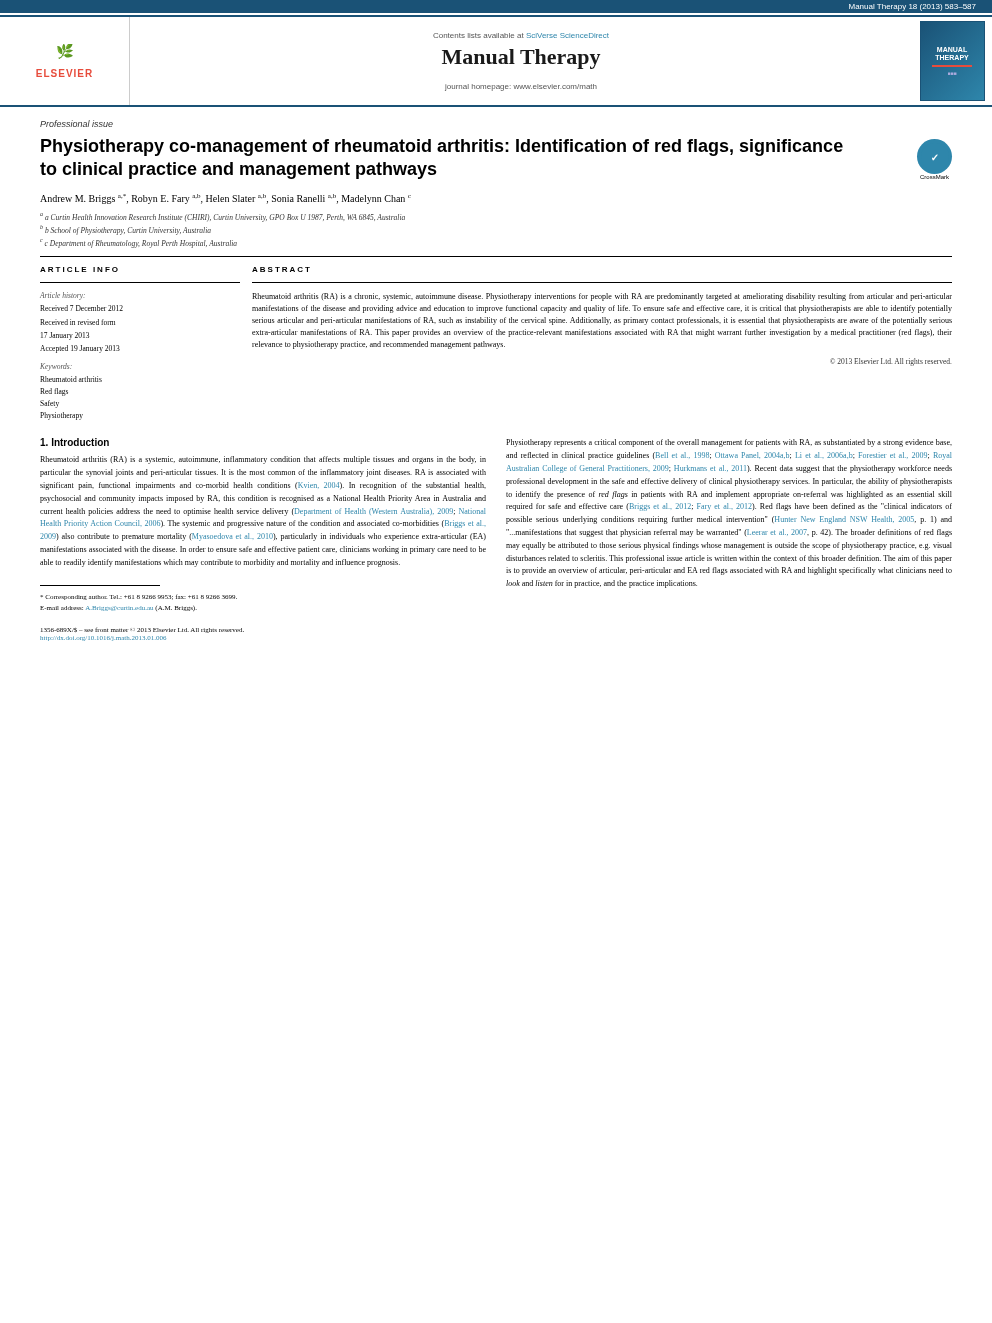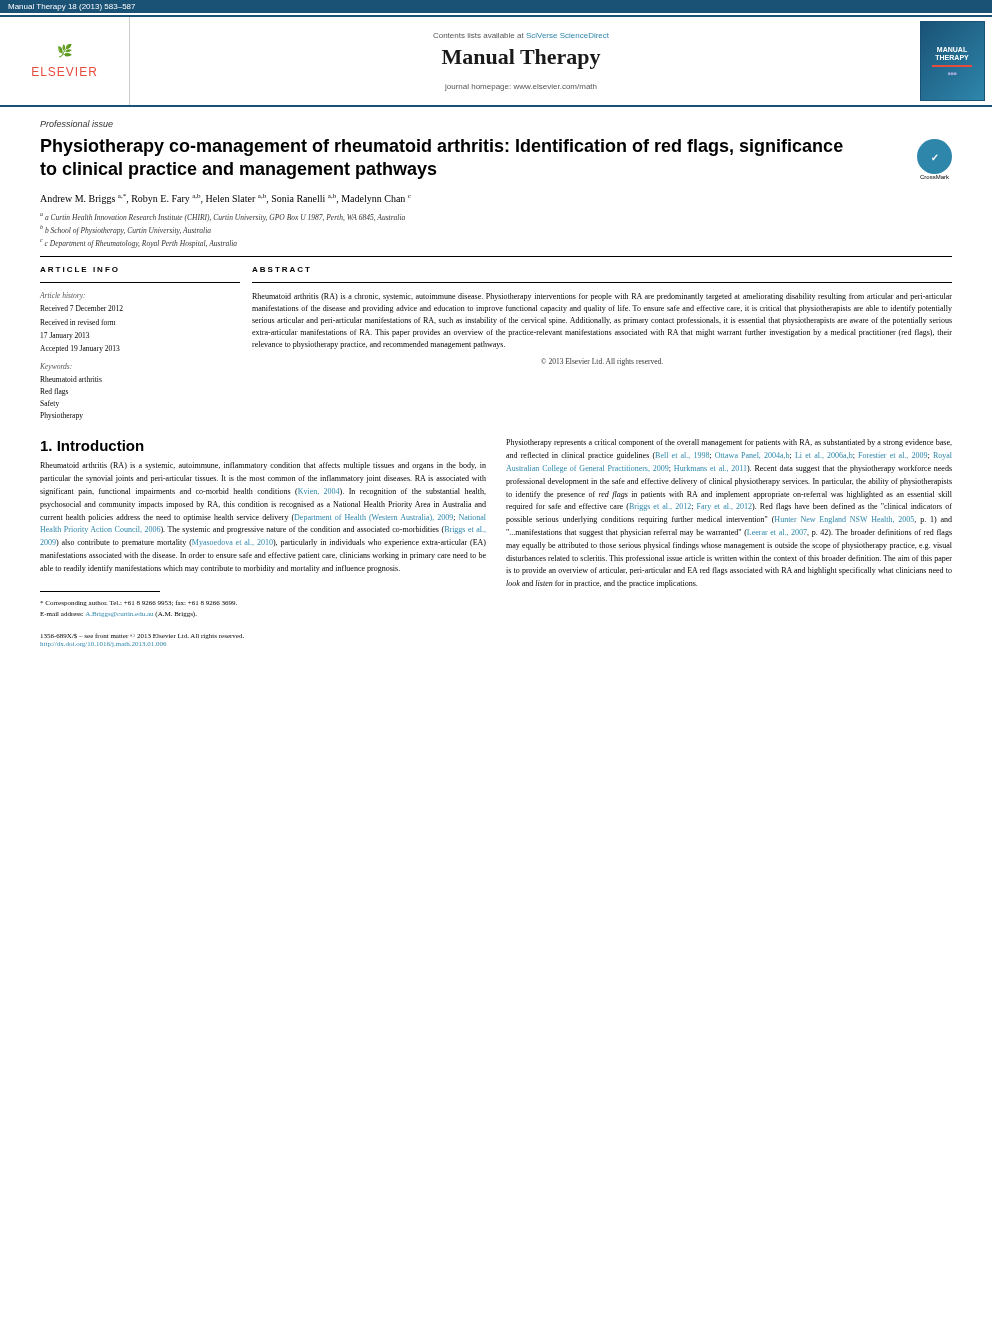--- a/index.html
+++ b/index.html
@@ -9,23 +9,23 @@
       font-size: 9px;
       color: #000;
       width: 992px;
       min-height: 1323px;
     }
 
     
     .top-bar {
       background: #1a5276;
       color: #fff;
-      text-align: left;
-      font-size: 8px;
-      padding: 2px 8px;
+      text-align: right;
+      font-size: 8px;
+      padding: 2px 16px;
       font-family: Arial, sans-serif;
     }
 
     
     .header {
       display: flex;
       align-items: stretch;
       border-bottom: 2px solid #1a5276;
       border-top: 2px solid #1a5276;
       margin-top: 2px;
@@ -219,40 +219,40 @@
     .abstract-text {
       font-size: 8px;
       color: #000;
       line-height: 1.5;
       text-align: justify;
     }
 
     .copyright-line {
       font-size: 7.5px;
       color: #333;
-      text-align: center;
+      text-align: right;
       margin-top: 6px;
     }
 
     
     .body-section {
       margin-top: 15px;
     }
 
     .body-two-col {
       display: flex;
       gap: 20px;
     }
 
     .body-col {
       flex: 1;
     }
 
     .section-number-title {
-      font-size: 15px;
+      font-size: 10px;
       font-weight: bold;
       font-family: Arial, sans-serif;
       margin-bottom: 6px;
     }
 
     .body-text {
       font-size: 8px;
       color: #000;
       line-height: 1.6;
       text-align: justify;
@@ -299,21 +299,21 @@
 </div>
 
 <div class="header">
 
   <div class="header-left">
     <div class="elsevier-logo">
 
       <svg width="60" height="40" viewBox="0 0 60 40">
         <text x="30" y="20" text-anchor="middle" font-size="24" fill="#27ae60">🌿</text>
       </svg>
-      <span style="font-family:Arial,sans-serif;font-size:12px;font-weight:normal;color:#e74c3c;letter-spacing:1px;text-align:right;">ELSEVIER</span>
+      <span style="font-family:Arial,sans-serif;font-size:10px;font-weight:bold;color:#e74c3c;letter-spacing:1px;text-align:right;">ELSEVIER</span>
     </div>
   </div>
 
   <div class="header-center">
     <div class="sciverse-link">
       <span>Contents lists available at</span>
       <span style="color:#2e86ab;">SciVerse ScienceDirect</span>
     </div>
     <div class="journal-title">Manual Therapy</div>
     <div class="journal-homepage">journal homepage: www.elsevier.com/math</div>

